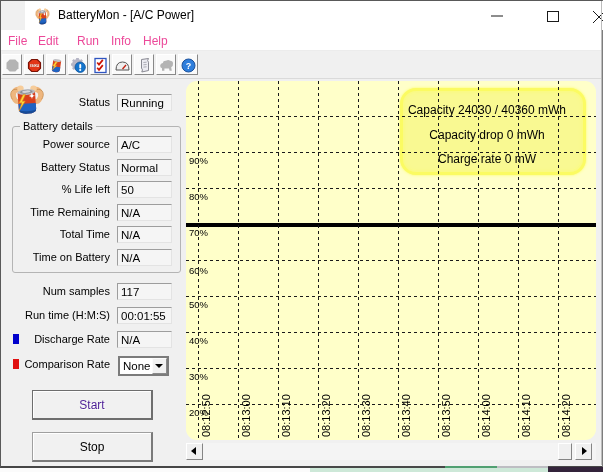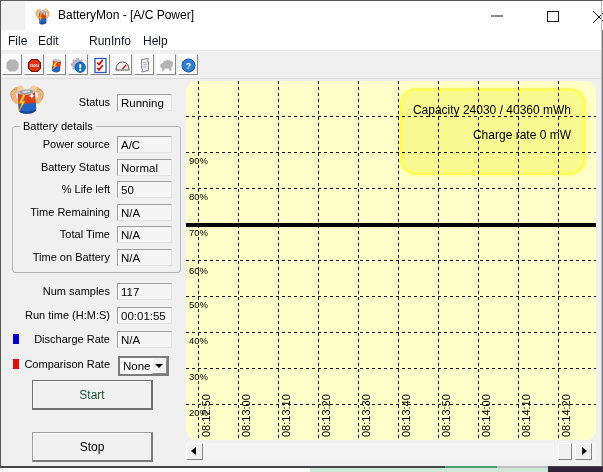--- a/index.html
+++ b/index.html
@@ -4,21 +4,21 @@
 <style>
 * { margin:0; padding:0; box-sizing:border-box; }
 html,body { width:603px; height:472px; }
 body { will-change:transform; -webkit-font-smoothing:antialiased; font-family:"Liberation Sans", sans-serif; background:#f0f0f0; position:relative; overflow:hidden; }
 #win { position:absolute; left:0; top:0; width:603px; height:468px; background:#f0f0f0; border:1px solid #595959; border-right-color:#7d7d7d; border-bottom:2px solid #464646; }
 
 #titlebar { position:absolute; left:0; top:0; width:601px; height:29px; background:#ffffff;margin-left:24px; }
 #titletext { position:absolute; left:33px; top:7px; font-size:12px; color:#000; }
 .caption { position:absolute; top:0; width:45px; height:29px; color:#1a1a1a; }
 
-#menubar { position:absolute; left:0; top:29px; width:601px; height:21px; background:#ffffff; font-size:12px; color:#0f172a; border-bottom:1px solid #ececec;}
+#menubar { position:absolute; left:0; top:29px; width:601px; height:21px; background:#ffffff; font-size:12px; color:#ec4899; border-bottom:1px solid #ececec;}
 #menubar span { position:absolute; top:4px; }
 
 #toolbar { position:absolute; left:0; top:51px; width:601px; height:27px; background:#f0f0f0; border-bottom:1px solid #dadada; }
 .tbtn { position:absolute; top:2px; width:20px; height:21px; background:#fafafa;
   border-top:1px solid #ffffff; border-left:1px solid #ffffff;
   border-right:1px solid #888888; border-bottom:1px solid #888888; }
 .tbtn svg { position:absolute; left:1px; top:2px; }
 
 .lbl { position:absolute; font-size:11px; line-height:13px; color:#000; text-align:left; white-space:nowrap; }
 .fld { position:absolute; left:116px; width:55px; height:17px; background:#f5f5f5;
@@ -27,21 +27,21 @@
   font-size:11.5px; line-height:14px; color:#000; padding:1px 0 0 3px; white-space:nowrap; }
 #groupbox { position:absolute; left:11px; top:125px; width:169px; height:147px; border:1px solid #b4b4b4; border-radius:3px; }
 #grouplabel { position:absolute; left:19px; top:119px; background:#f0f0f0; padding:0 3px; font-size:11px; }
 .btn { position:absolute; left:31px; width:121px; height:30px; background:#f1f1f1;
   border:1px solid #6e6e6e; border-right-width:2px; border-bottom-width:2px;
   box-shadow:inset 1px 1px 0 #ffffff;
   font-size:12px; text-align:center; padding-top:7px; }
 
 #plot { position:absolute; left:185px; top:80px; width:410px; height:359px; background:#ffffc9; border-radius:11px; overflow:hidden; }
 #thickline { position:absolute; left:0px; top:142px; width:410px; height:4px; background:#000; }
-#tooltip { position:absolute; left:214px; top:7px; width:186px; height:87px; background:#f9f992; border:3px solid #fbfb62; border-radius:16px; box-shadow:0 0 3px #fcfc60, inset 0 0 4px #fcfc70; font-size:12px; color:#000; text-align:right; padding:7px 12px 0 0; line-height:24.6px; white-space:nowrap; }
+#tooltip { position:absolute; left:214px; top:7px; width:186px; height:87px; background:#f9f992; border:3px solid #fbfb62; border-radius:16px; box-shadow:0 0 3px #fcfc60, inset 0 0 4px #fcfc70; font-size:12px; color:#000; text-align:center; padding:7px 12px 0 0; line-height:24.6px; white-space:nowrap; }
 .pct { position:absolute; left:3px; font-size:9.5px; line-height:11px; color:#000;margin-top:38px; }
 .tlab { position:absolute; font-size:11px; color:#000; white-space:nowrap; transform:rotate(-90deg); transform-origin:0 0; }
 #grid { position:absolute; left:0; top:0; pointer-events:none; }
 
 #sbar { position:absolute; left:185px; top:442px; width:410px; height:17px; background:#f4f4f4; }
 .sbtn { position:absolute; top:0; width:17px; height:17px; background:#f0f0f0;
   border-top:1px solid #ffffff; border-left:1px solid #ffffff;
   border-right:1px solid #858585; border-bottom:1px solid #858585; }
 </style>
 </head>
@@ -81,21 +81,21 @@
     <svg class="caption" style="left:505px" width="45" height="29">
         <rect x="17.5" y="10.5" width="11" height="10" fill="none" stroke="#1a1a1a" stroke-width="1"></rect>
       </svg>
     <svg class="caption" style="left:551px" width="45" height="29">
         <path d="M17 10 L29 22 M29 10 L17 22" stroke="#1a1a1a" stroke-width="1"></path>
       </svg>
   </div>
   <div id="menubar">
     <span style="left:7px">File</span>
     <span style="left:37px">Edit</span>
-    <span style="left:88px">Run</span>
+    <span style="left:76px">Run</span>
     <span style="left:110px">Info</span>
     <span style="left:142px">Help</span>
   </div>
   <div id="toolbar">
     <div class="tbtn" style="left:1px">
         <svg width="17" height="17" viewBox="0 0 17 17">
           <polygon points="5.7,2.5 11.3,2.5 14.5,5.7 14.5,11.3 11.3,14.5 5.7,14.5 2.5,11.3 2.5,5.7" fill="#b4b4b4"></polygon>
         </svg>
       </div>
     <div class="tbtn" style="left:23px">
@@ -192,27 +192,28 @@
   <div class="fld" style="top:330px">N/A</div>
   <div style="position:absolute;left:12px;top:358px;width:6px;height:10px;background:#e01010"></div>
   <div class="lbl" style="right:492px; top:357px">Comparison Rate</div>
   <div style="position:absolute;left:117px;top:355px;width:51px;height:20px;border:2px solid #7b7b7b;background:#fff;font-size:11.5px;padding:2px 0 0 3px">None
     <div style="position:absolute;right:0px;top:0px;width:15px;height:16px;background:#f1f1f1;border:1px solid;border-color:#fbfbfb #8a8a8a #8a8a8a #fbfbfb"></div>
     <svg style="position:absolute;right:3px;top:6px" width="9" height="5">
         <polygon points="0,0 8,0 4,4" fill="#000"></polygon>
       </svg>
   </div>
 
-  <div class="btn" style="top:379px; color:#14532d; text-shadow:1px 1px 0 #ffffff">Start</div>
+  <div class="btn" style="top:389px; color:#4c1d95; text-shadow:1px 1px 0 #ffffff">Start</div>
   <div class="btn" style="top:431px; color:#000; border-color:#9f9f9f #7a7a7a #7a7a7a #9f9f9f">Stop</div>
 
   <div id="plot">
     <div id="thickline"></div>
     <div id="tooltip">
         <div>Capacity 24030 / 40360 mWh</div>
+        <div>Capacity drop 0 mWh</div>
         <div>Charge rate 0 mW</div>
       </div>
     <div class="pct" style="top:36px">90%</div>
     <div class="pct" style="top:72px">80%</div>
     <div class="pct" style="top:108px">70%</div>
     <div class="pct" style="top:146px">60%</div>
     <div class="pct" style="top:180px">50%</div>
     <div class="pct" style="top:216px">40%</div>
     <div class="pct" style="top:252px">30%</div>
     <div class="pct" style="top:288px">20%</div>

